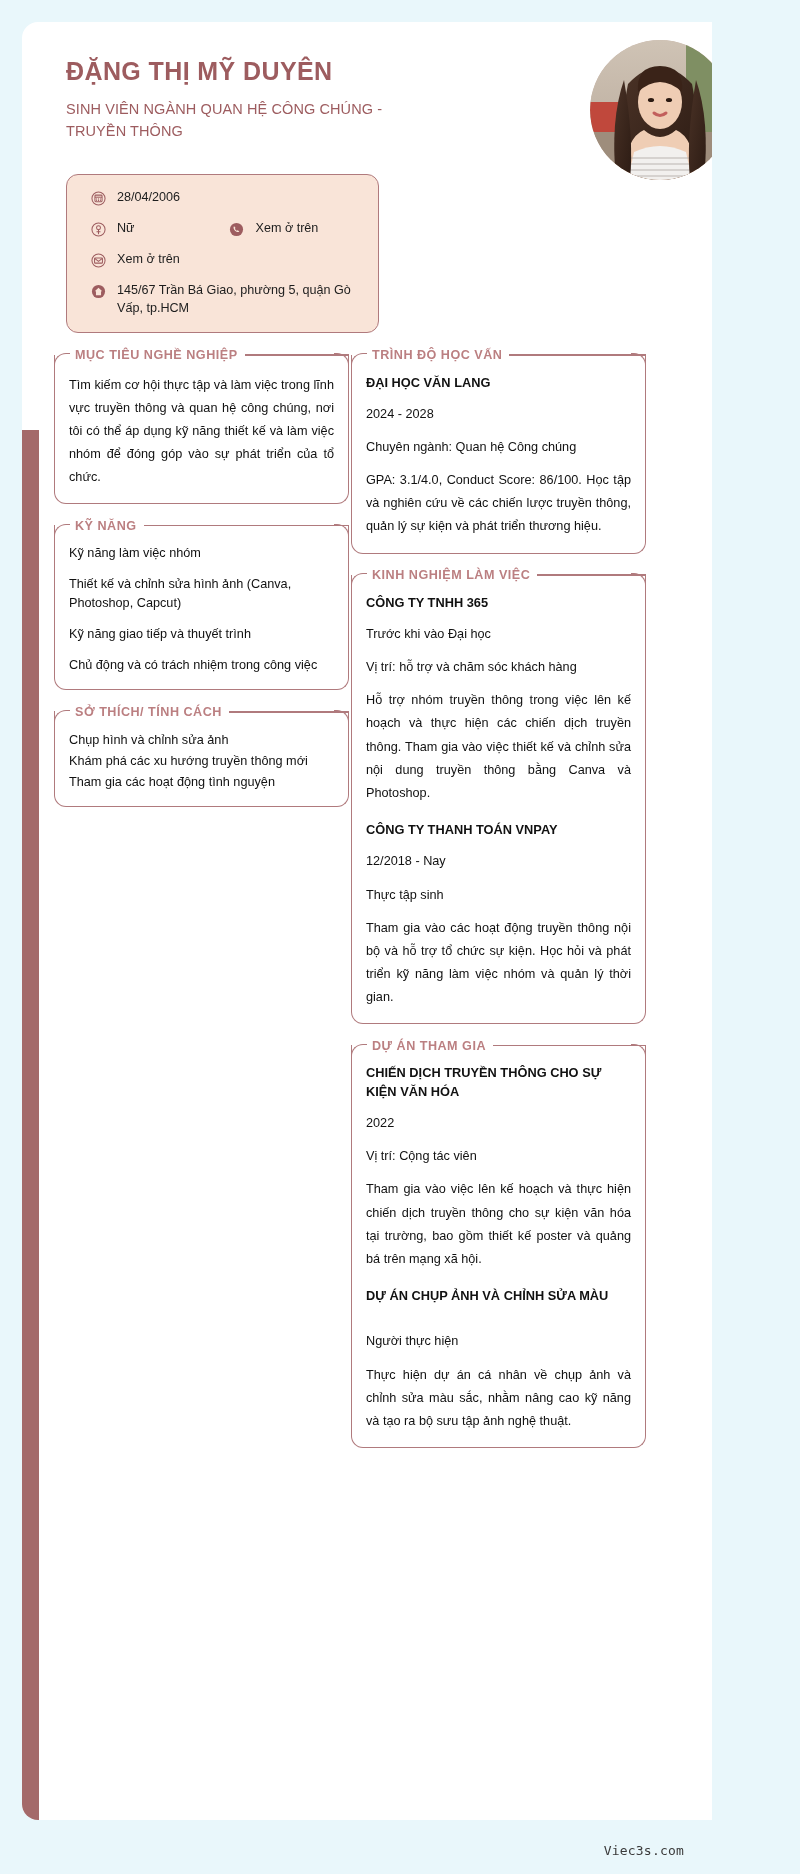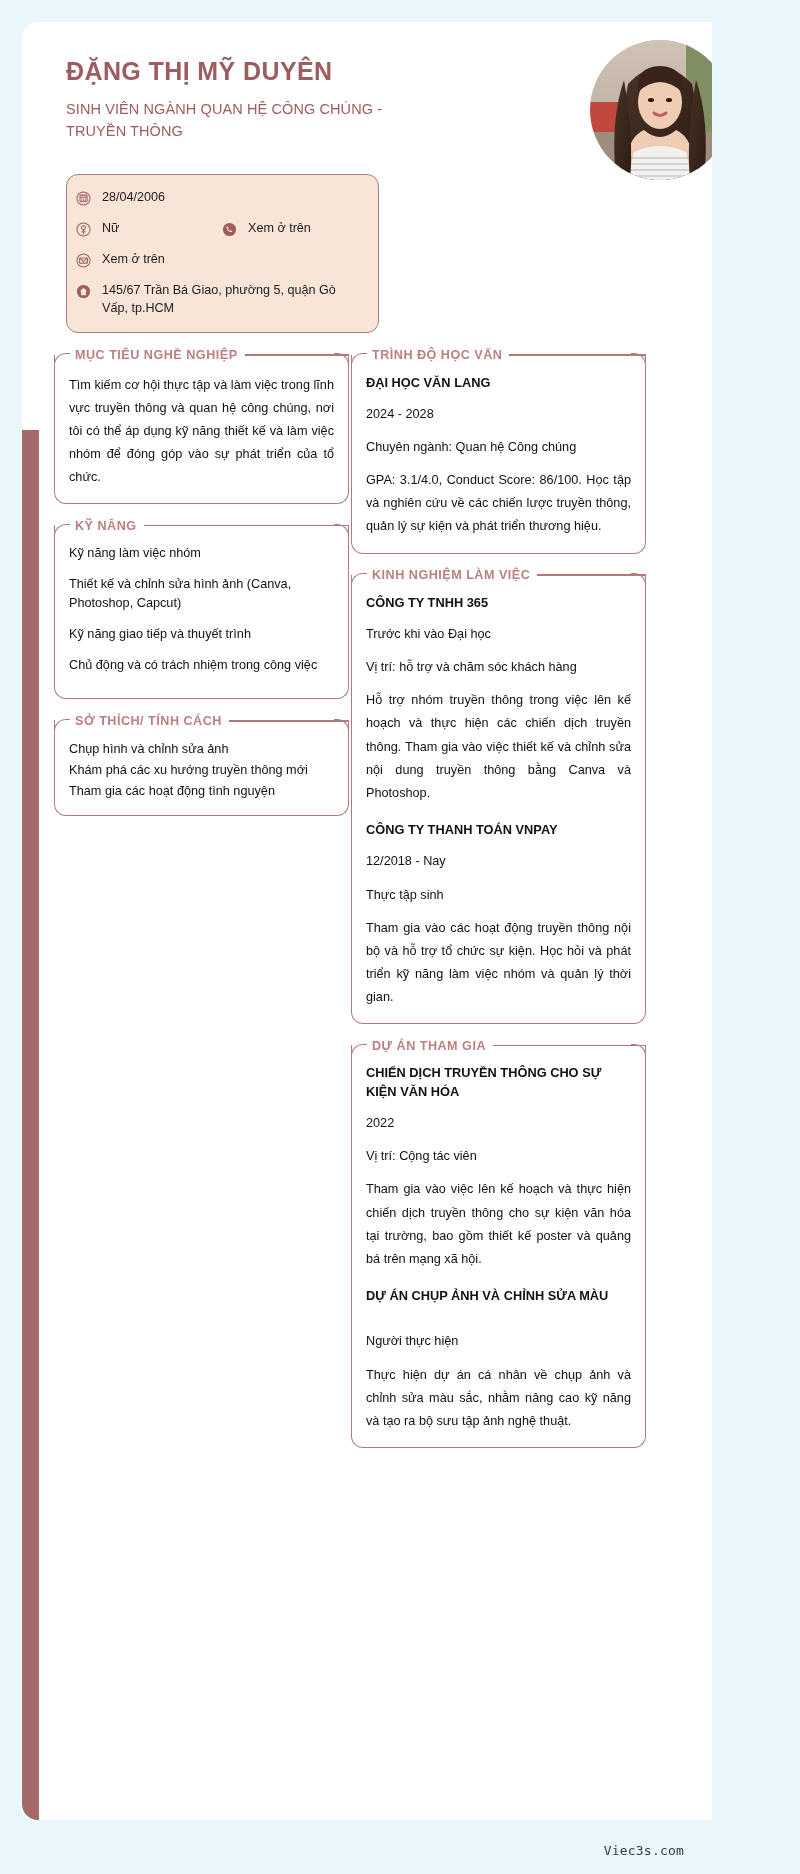--- a/index.html
+++ b/index.html
@@ -86,21 +86,21 @@
   }
   .avatar svg { display: block; width: 140px; height: 140px; }
 
   
   .contact-box {
     margin: 12px 0 0 12px;
     width: 313px;
     background: #f9e4d8;
     border: 1.3px solid #b07a7d;
     border-radius: 12px;
-    padding: 13px 14px 14px 5px;
+    padding: 13px 14px 14px 20px;
   }
   .c-row {
     display: flex;
     align-items: flex-start;
     margin-bottom: 11px;
   }
   .c-row:last-child { margin-bottom: 0; }
   .c-half { display: flex; align-items: flex-start; width: 50%; }
   .c-ico {
     flex: 0 0 22px;
@@ -196,21 +196,21 @@
     line-height: 1.45;
     margin-bottom: 11px;
   }
   .item-title.spaced { margin-top: 16px; }
   .skill-line {
     font-size: 12.7px;
     line-height: 1.55;
     color: #111;
     margin-bottom: 11px;
   }
-  .skill-line:last-child { margin-bottom: 9px; }
+  .skill-line:last-child { margin-bottom: 0; }
   .hobby-line {
     font-size: 12.7px;
     line-height: 1.62;
     color: #111;
   }
   .gap { height: 14px; }
 
   
   .brand {
     position: absolute;

